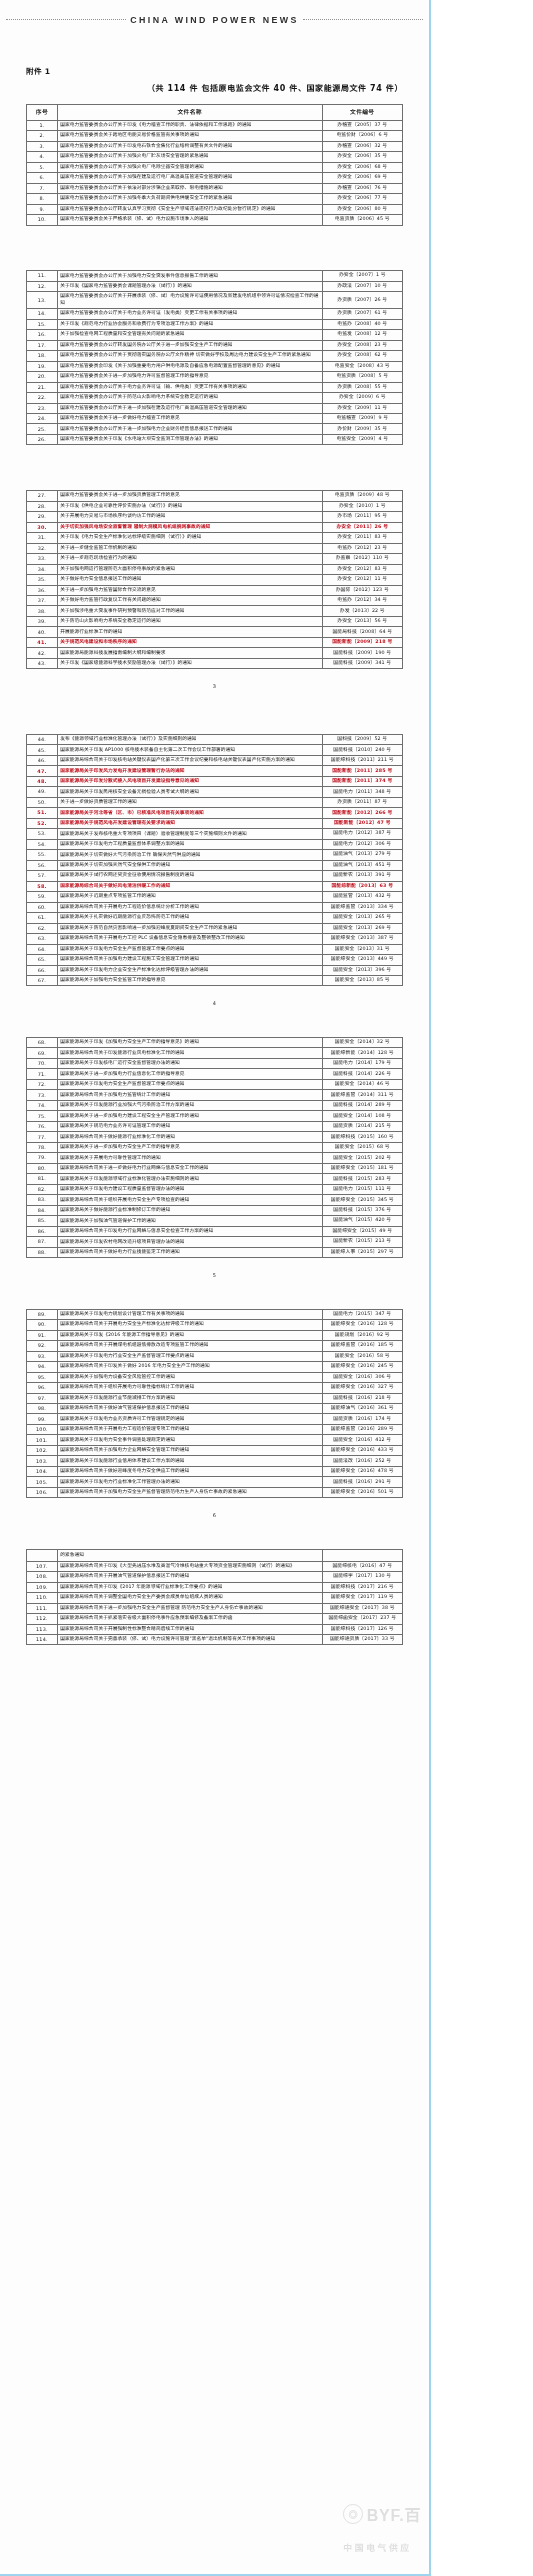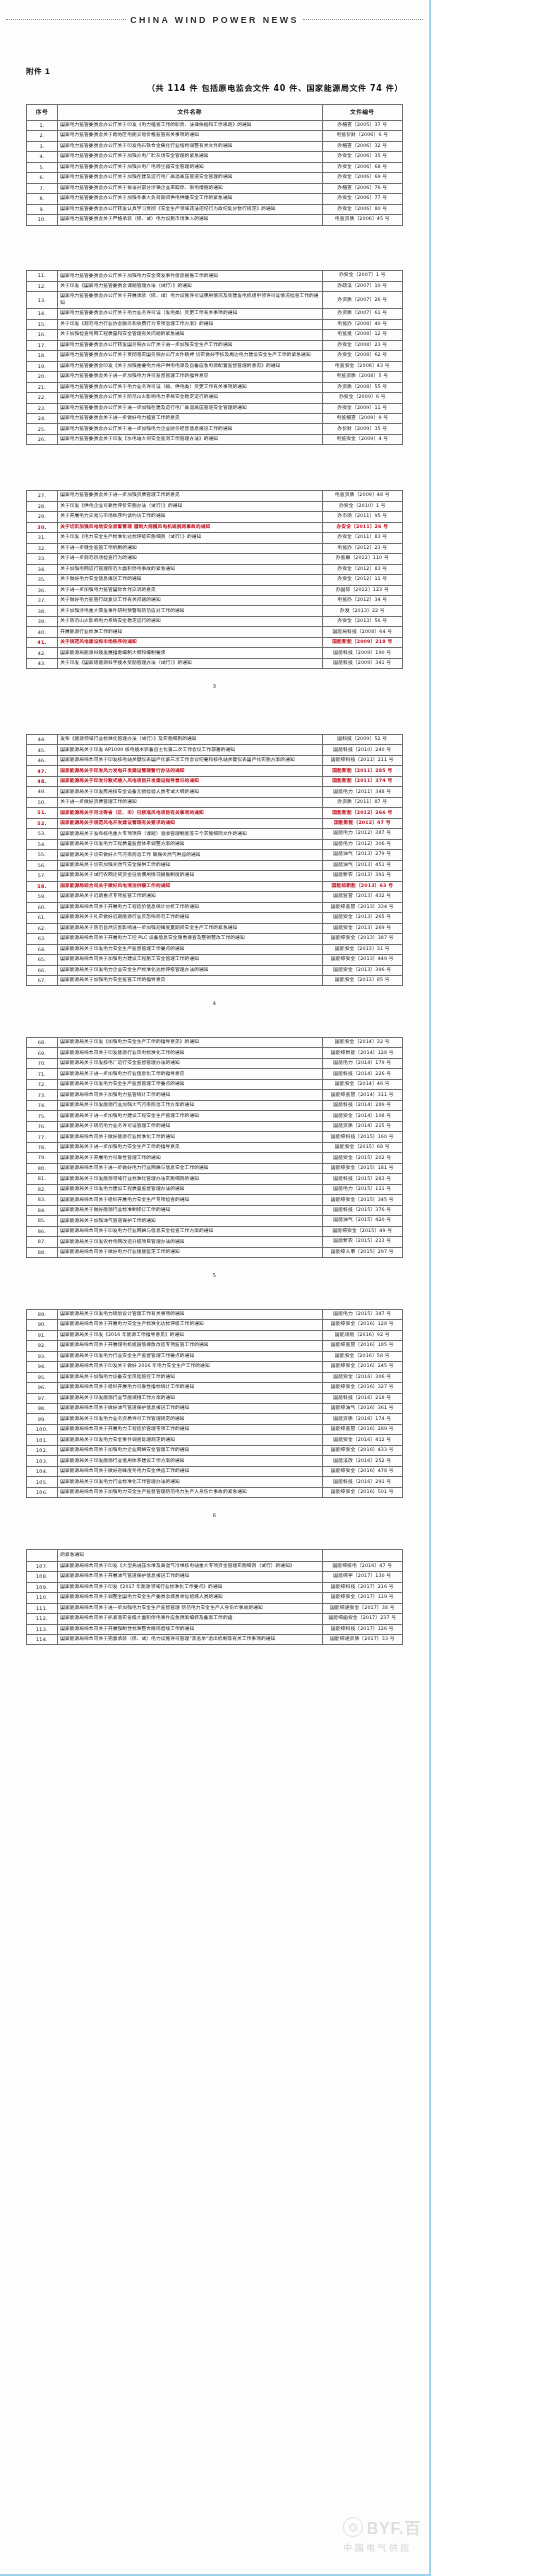--- a/index.html
+++ b/index.html
@@ -153,21 +153,21 @@
     border:1.8px solid #9a9a9a;
     display:flex;align-items:center;justify-content:center;
     font-size:9.2px;font-weight:700;color:#9a9a9a;
     font-family:"Liberation Serif",serif;
   }
   .wm-brand{
     font-size:16px;font-weight:700;letter-spacing:0.8px;color:#9a9a9a;
     font-family:"Liberation Sans",sans-serif;
   }
   .wm-cn{
-    margin-top:2px;
+    margin-top:15px;
     font-size:8.8px;letter-spacing:2.6px;color:#9a9a9a;font-weight:600;
   }
 </style>
 </head>
 <body>
 
 <div class="page-root">
 
   <div class="masthead">
     <div class="rule"></div>

